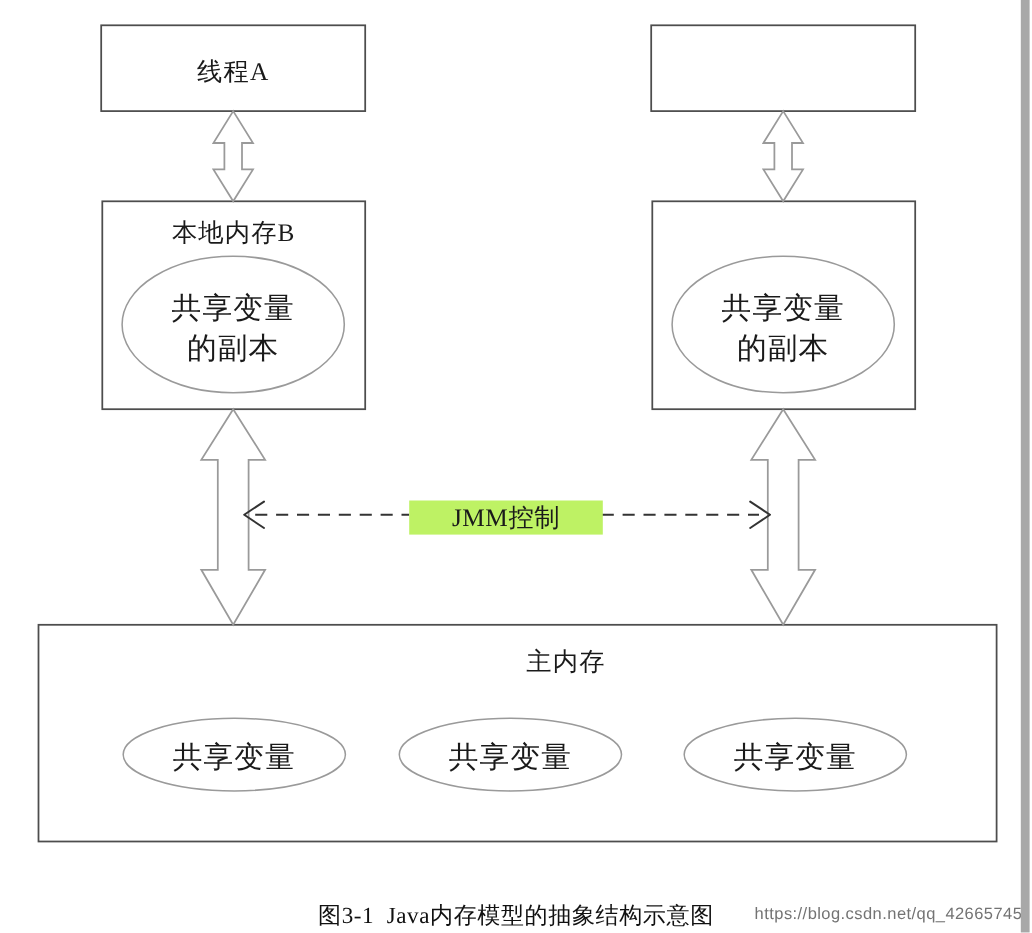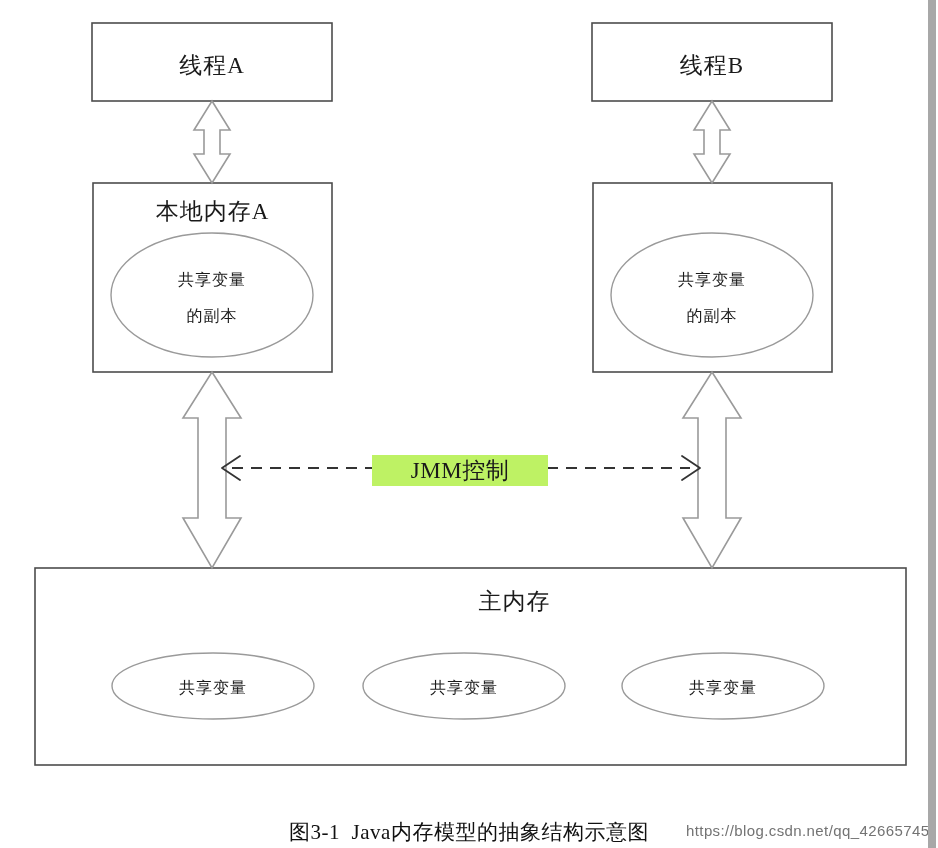--- a/index.html
+++ b/index.html
@@ -26,21 +26,21 @@
     position: absolute;
     text-align: center;
     color: #1a1a1a;
     white-space: pre;
   }
   .box-label {
     font-size: 23px;
     letter-spacing: 1px;
   }
   .ellipse-label {
-    font-size: 16px;
+    font-size: 27px;
     line-height: 30px;
     letter-spacing: 1px;
   }
   .ellipse-label.two-line {
     line-height: 34px;
   }
   .flow-label {
     font-size: 23px;
     letter-spacing: 0.5px;
     background: #bef264;
@@ -100,23 +100,22 @@
     <polygon points="712,372 741,418 726,418 726,518 741,518 712,568 683,518 698,518 698,418 683,418" fill="#ffffff" stroke="#9a9a9a" stroke-width="1.6" stroke-linejoin="miter"></polygon>
 
     <line x1="232" y1="468" x2="372" y2="468" stroke="#333333" stroke-width="1.8" stroke-dasharray="11,8"></line>
     <line x1="528" y1="468" x2="690" y2="468" stroke="#333333" stroke-width="1.8" stroke-dasharray="11,8"></line>
     <polyline points="240,456 222,468 240,480" fill="none" stroke="#333333" stroke-width="1.8" stroke-linecap="round" stroke-linejoin="round"></polyline>
     <polyline points="682,456 700,468 682,480" fill="none" stroke="#333333" stroke-width="1.8" stroke-linecap="round" stroke-linejoin="round"></polyline>
   </svg>
 
   <div class="box-label" style="left:92px; top:50px; width:240px;">线程A</div>
 
-  <div class="box-label" style="left:592px; top:50px; width:240px;">线程B</div>
 
-  <div class="box-label" style="left:93px; top:196px; width:239px;">本地内存A</div>
+  <div class="box-label" style="left:93px; top:196px; width:239px;">本地内存B</div>
 
 
   <div class="ellipse-label two-line" style="left:111px; top:263px; width:202px;">共享变量</div>
   <div class="ellipse-label two-line" style="left:111px; top:299px; width:202px;">的副本</div>
 
   <div class="ellipse-label two-line" style="left:611px; top:263px; width:202px;">共享变量</div>
   <div class="ellipse-label two-line" style="left:611px; top:299px; width:202px;">的副本</div>
 
   <div class="flow-label" style="left:372px; top:455px; width:156px;">JMM控制</div>
 

